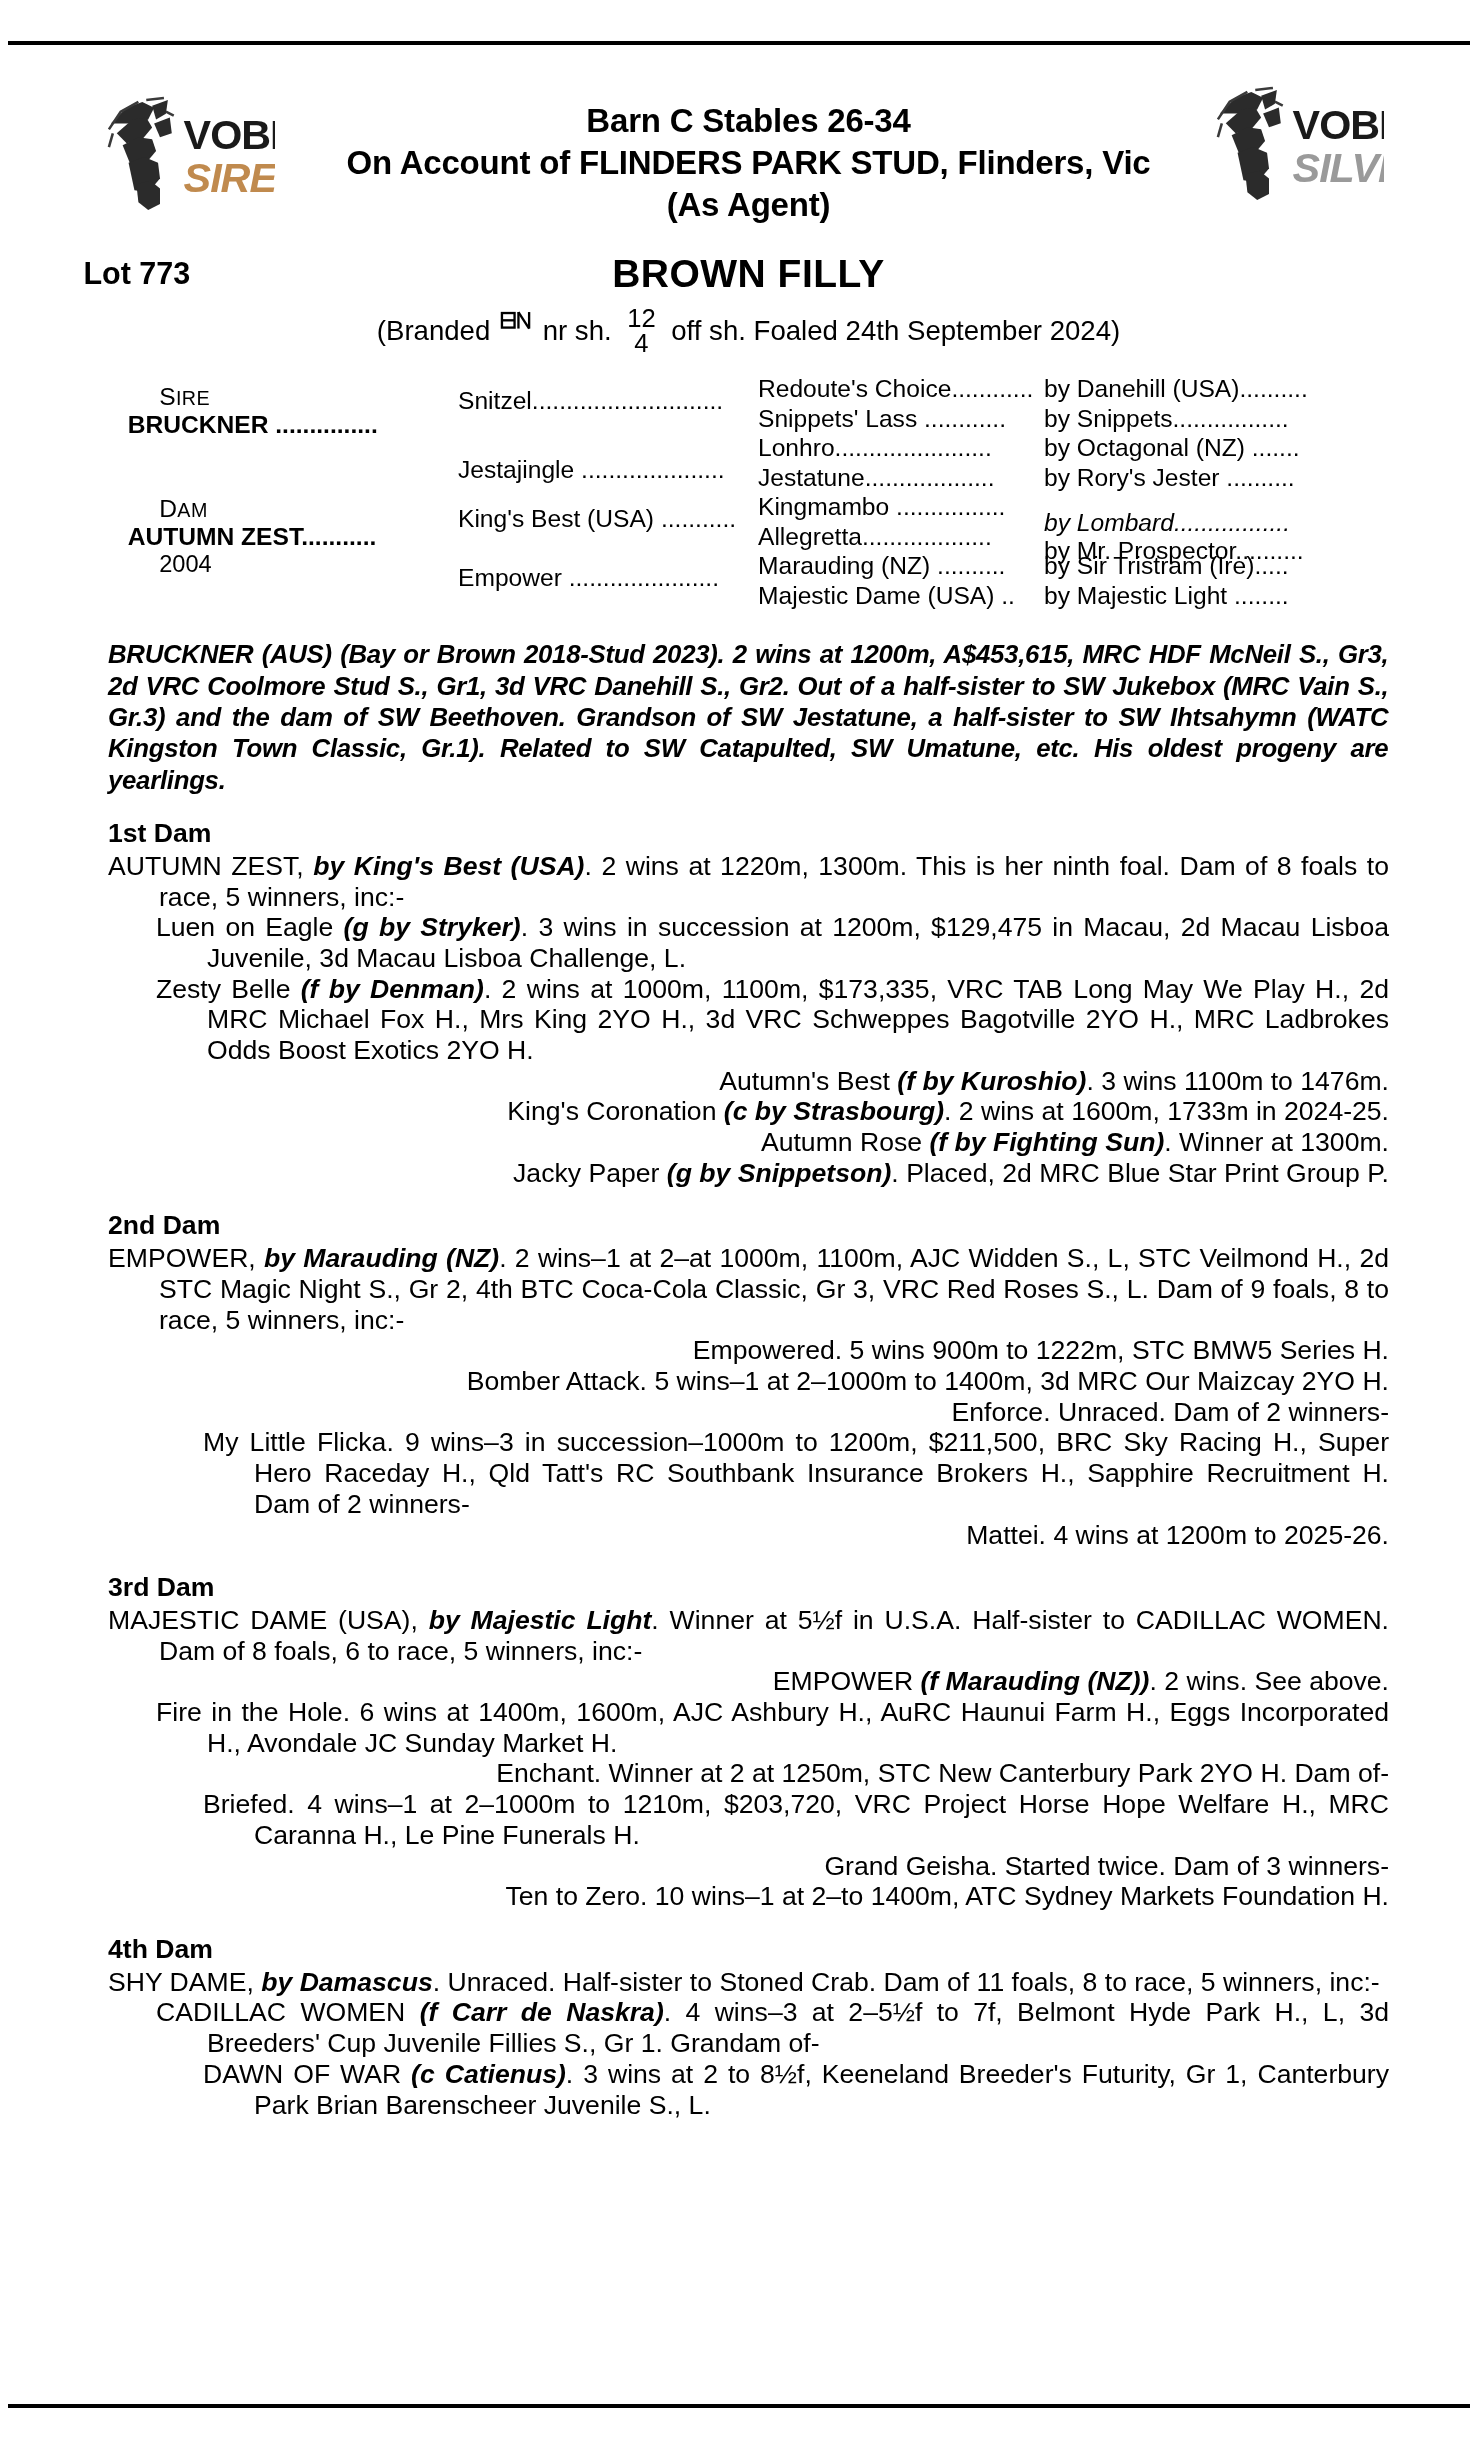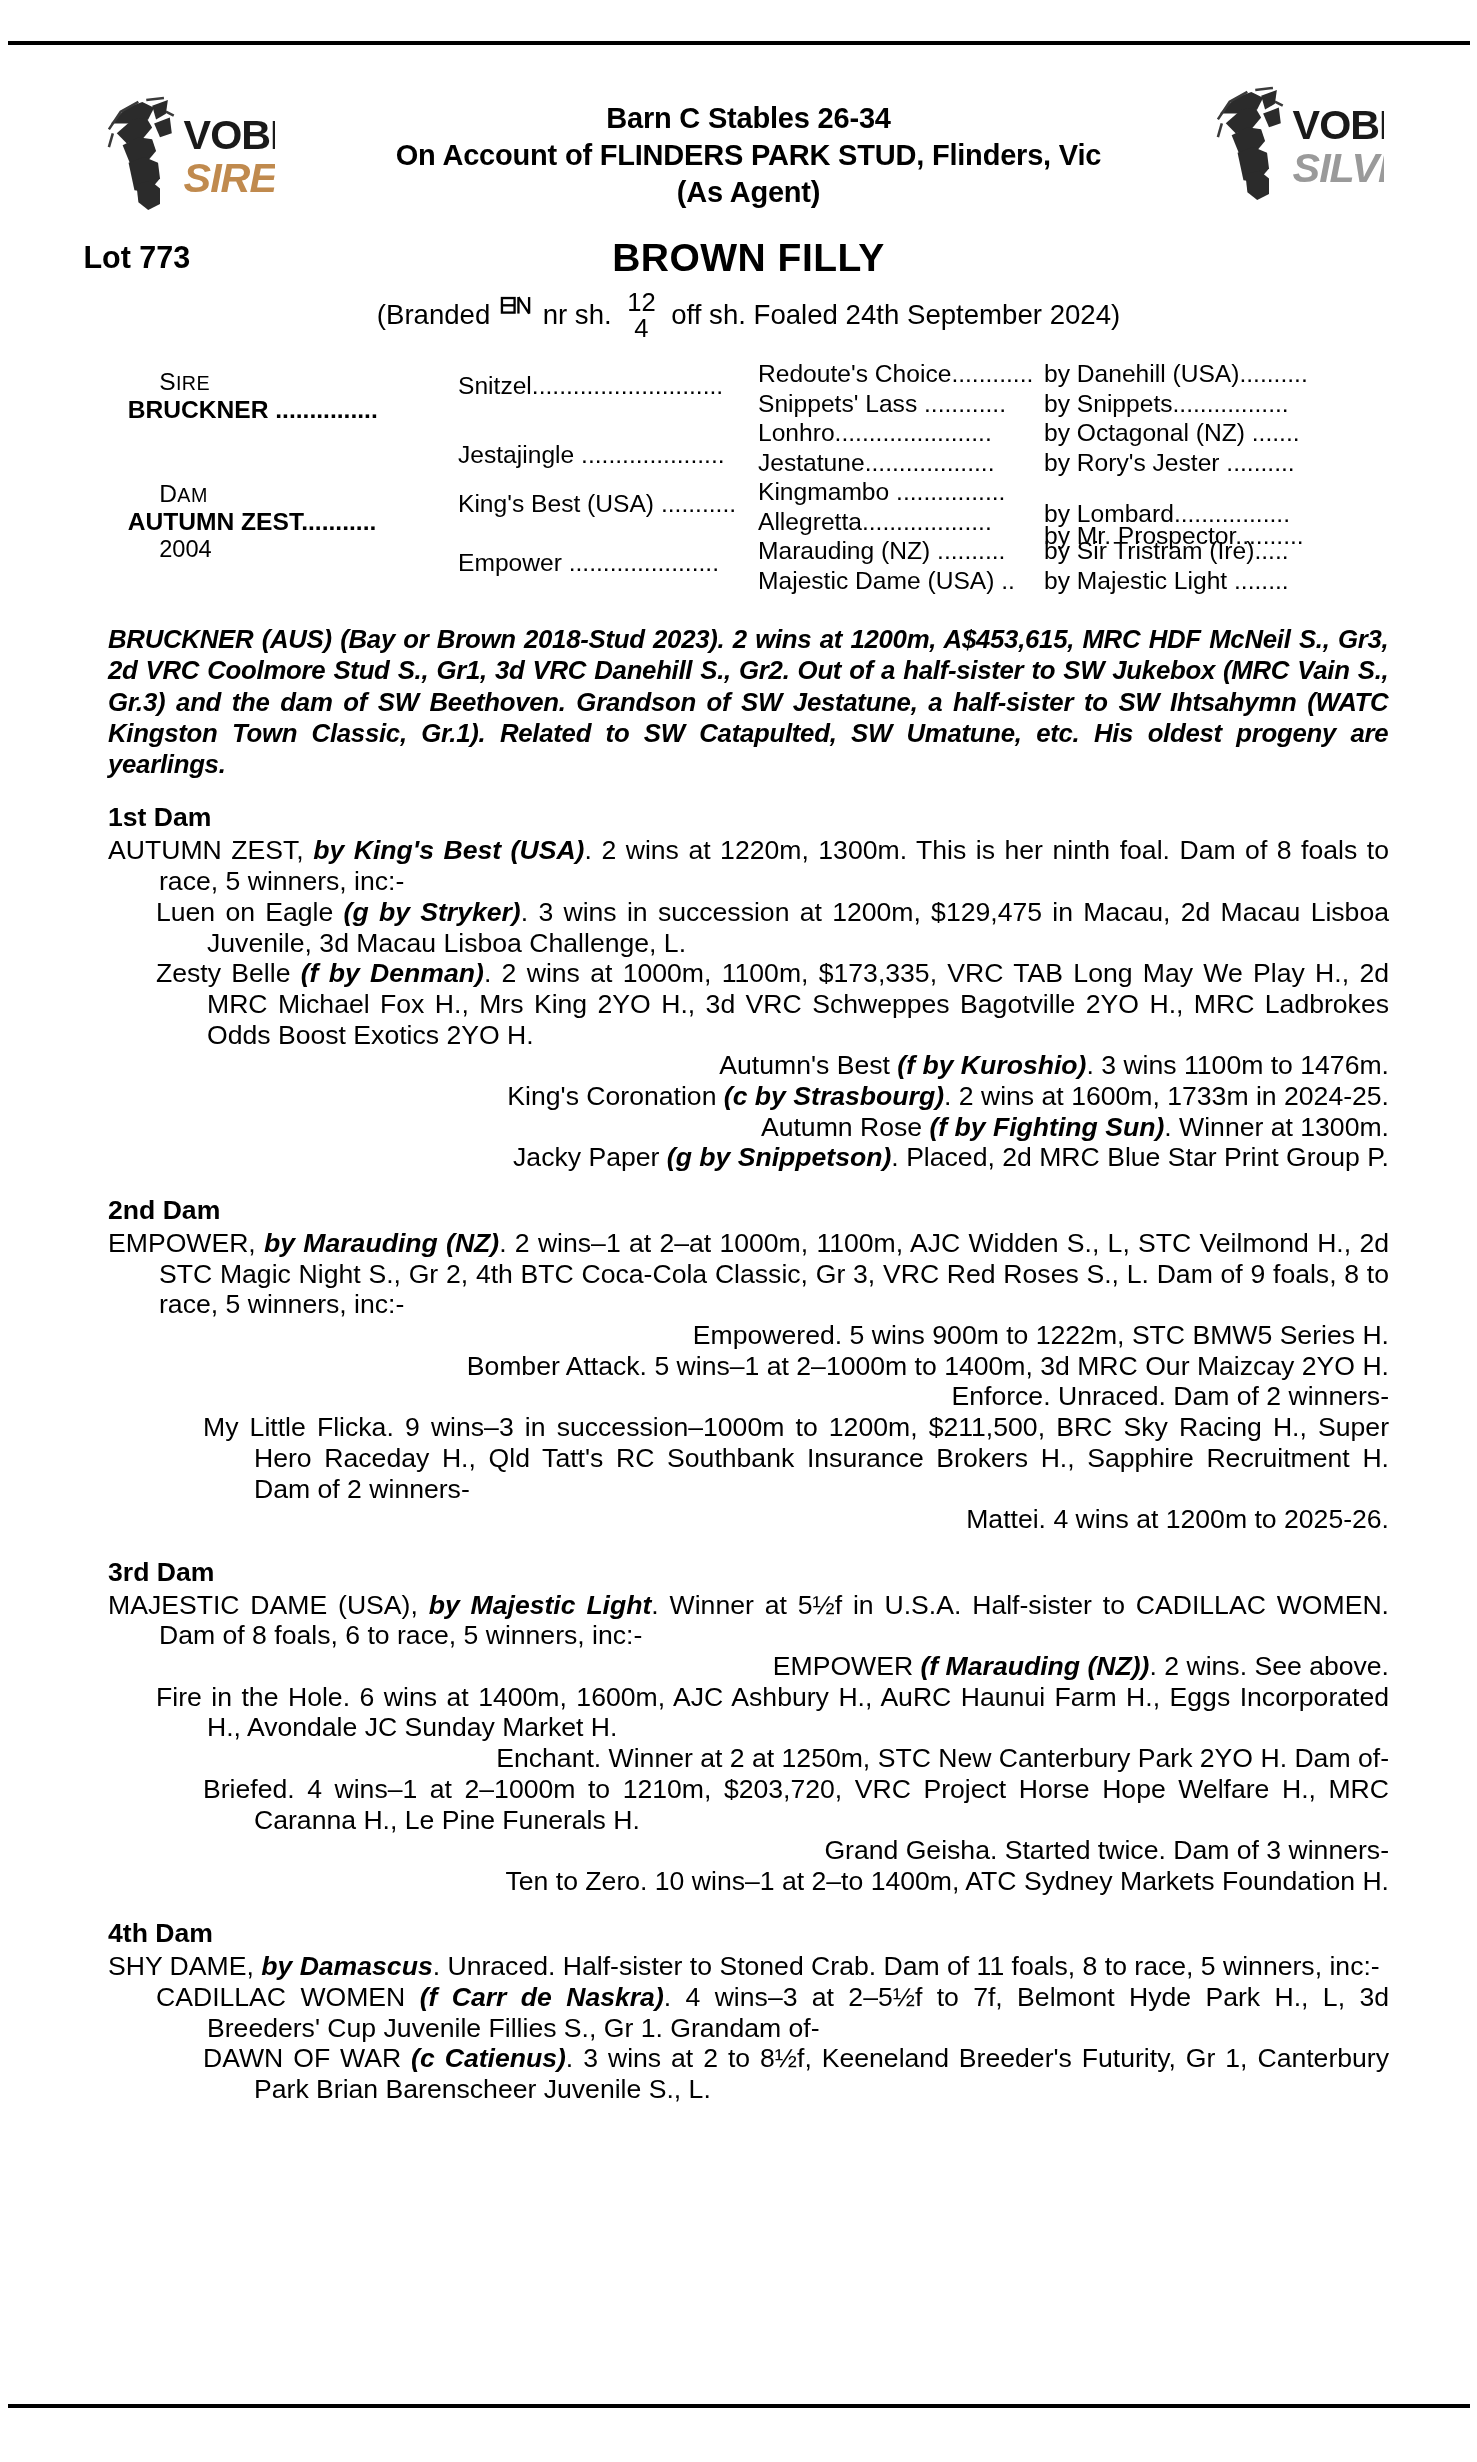--- a/index.html
+++ b/index.html
@@ -32,21 +32,21 @@
     width:172px;height:118px;
   }
   .logo-left{left:103px;top:94px;}
   .logo-right{left:1212px;top:84px;}
   .logo svg{display:block;width:100%;height:100%;}
 
   
   .header{
     text-align:center;
     font-weight:bold;
-    font-size:29px;
+    font-size:33px;
     line-height:1.28;
     letter-spacing:-0.2px;
     padding-top:41px;
   }
   .header div{white-space:nowrap;}
 
   
   .lotrow{
     position:relative;
     height:51px;
@@ -265,21 +265,21 @@
         <div class="c-row" style="top:177px;"><span>Marauding (NZ)</span><span class="dots"> ..........</span></div>
         <div class="c-row" style="top:207px;"><span>Majestic Dame (USA)</span><span class="dots"> ..</span></div>
       </div>
 
       <div class="ped-col col-d">
         <div class="d-row" style="top:0px;"><span>by Danehill (USA)</span><span class="dots">..........</span></div>
         <div class="d-row" style="top:29.6px;"><span>by Snippets</span><span class="dots">.................</span></div>
         <div class="d-row" style="top:59px;"><span>by Octagonal (NZ)</span><span class="dots"> .......</span></div>
         <div class="d-row" style="top:89px;"><span>by Rory's Jester</span><span class="dots"> ..........</span></div>
         <div class="d-row" style="top:118px;margin-top:44px;"><span>by Mr. Prospector</span><span class="dots">..........</span></div>
-        <div class="d-row" style="top:140px;"><span>by Lombard</span><span class="dots">.................</span></div>
+        <div class="d-row" style="top:134px;font-style:italic;"><span>by Lombard</span><span class="dots">.................</span></div>
         <div class="d-row" style="top:177px;"><span>by Sir Tristram (Ire)</span><span class="dots">.....</span></div>
         <div class="d-row" style="top:207px;"><span>by Majestic Light</span><span class="dots"> ........</span></div>
       </div>
     </div>
 
     <div class="sire-para">BRUCKNER (AUS) (Bay or Brown 2018-Stud 2023). 2 wins at 1200m, A$453,615, MRC HDF McNeil S., Gr3, 2d VRC Coolmore Stud S., Gr1, 3d VRC Danehill S., Gr2. Out of a half-sister to SW Jukebox (MRC Vain S., Gr.3) and the dam of SW Beethoven. Grandson of SW Jestatune, a half-sister to SW Ihtsahymn (WATC Kingston Town Classic, Gr.1). Related to SW Catapulted, SW Umatune, etc. His oldest progeny are yearlings.</div>
 
     <div id="dam-sections">
         <div class="dam-head">1st Dam</div>
         <div class="entry lvl0">

